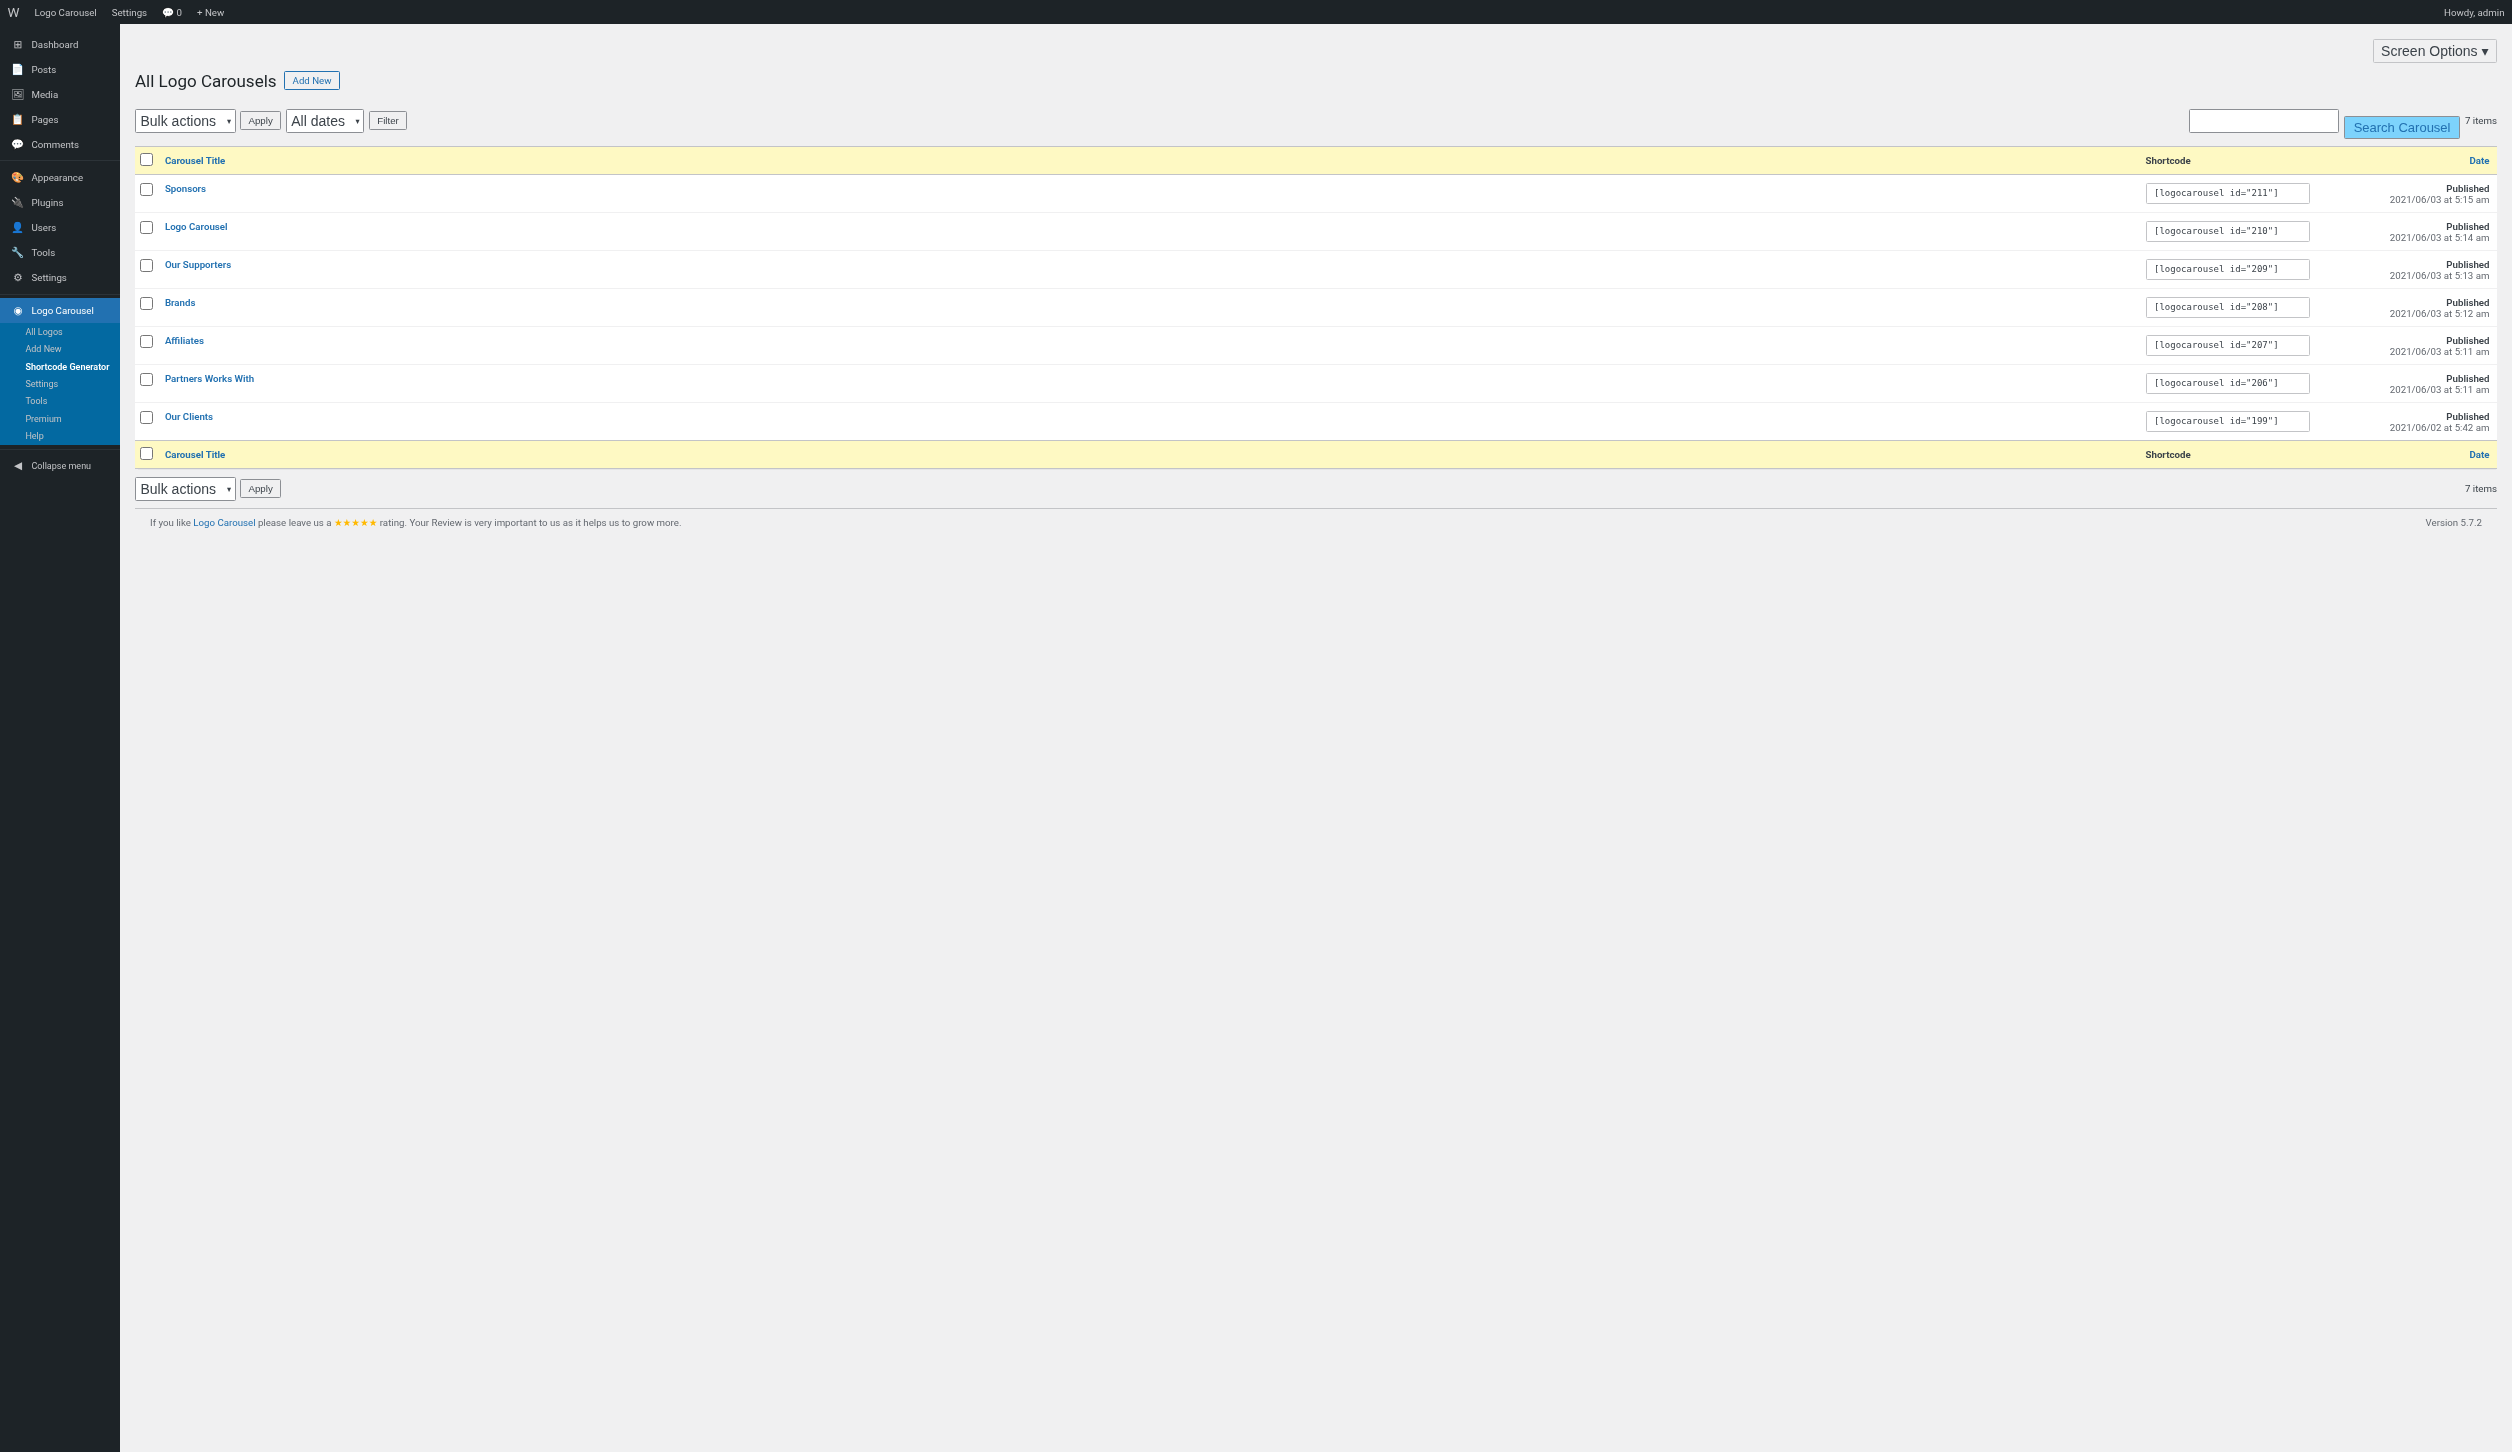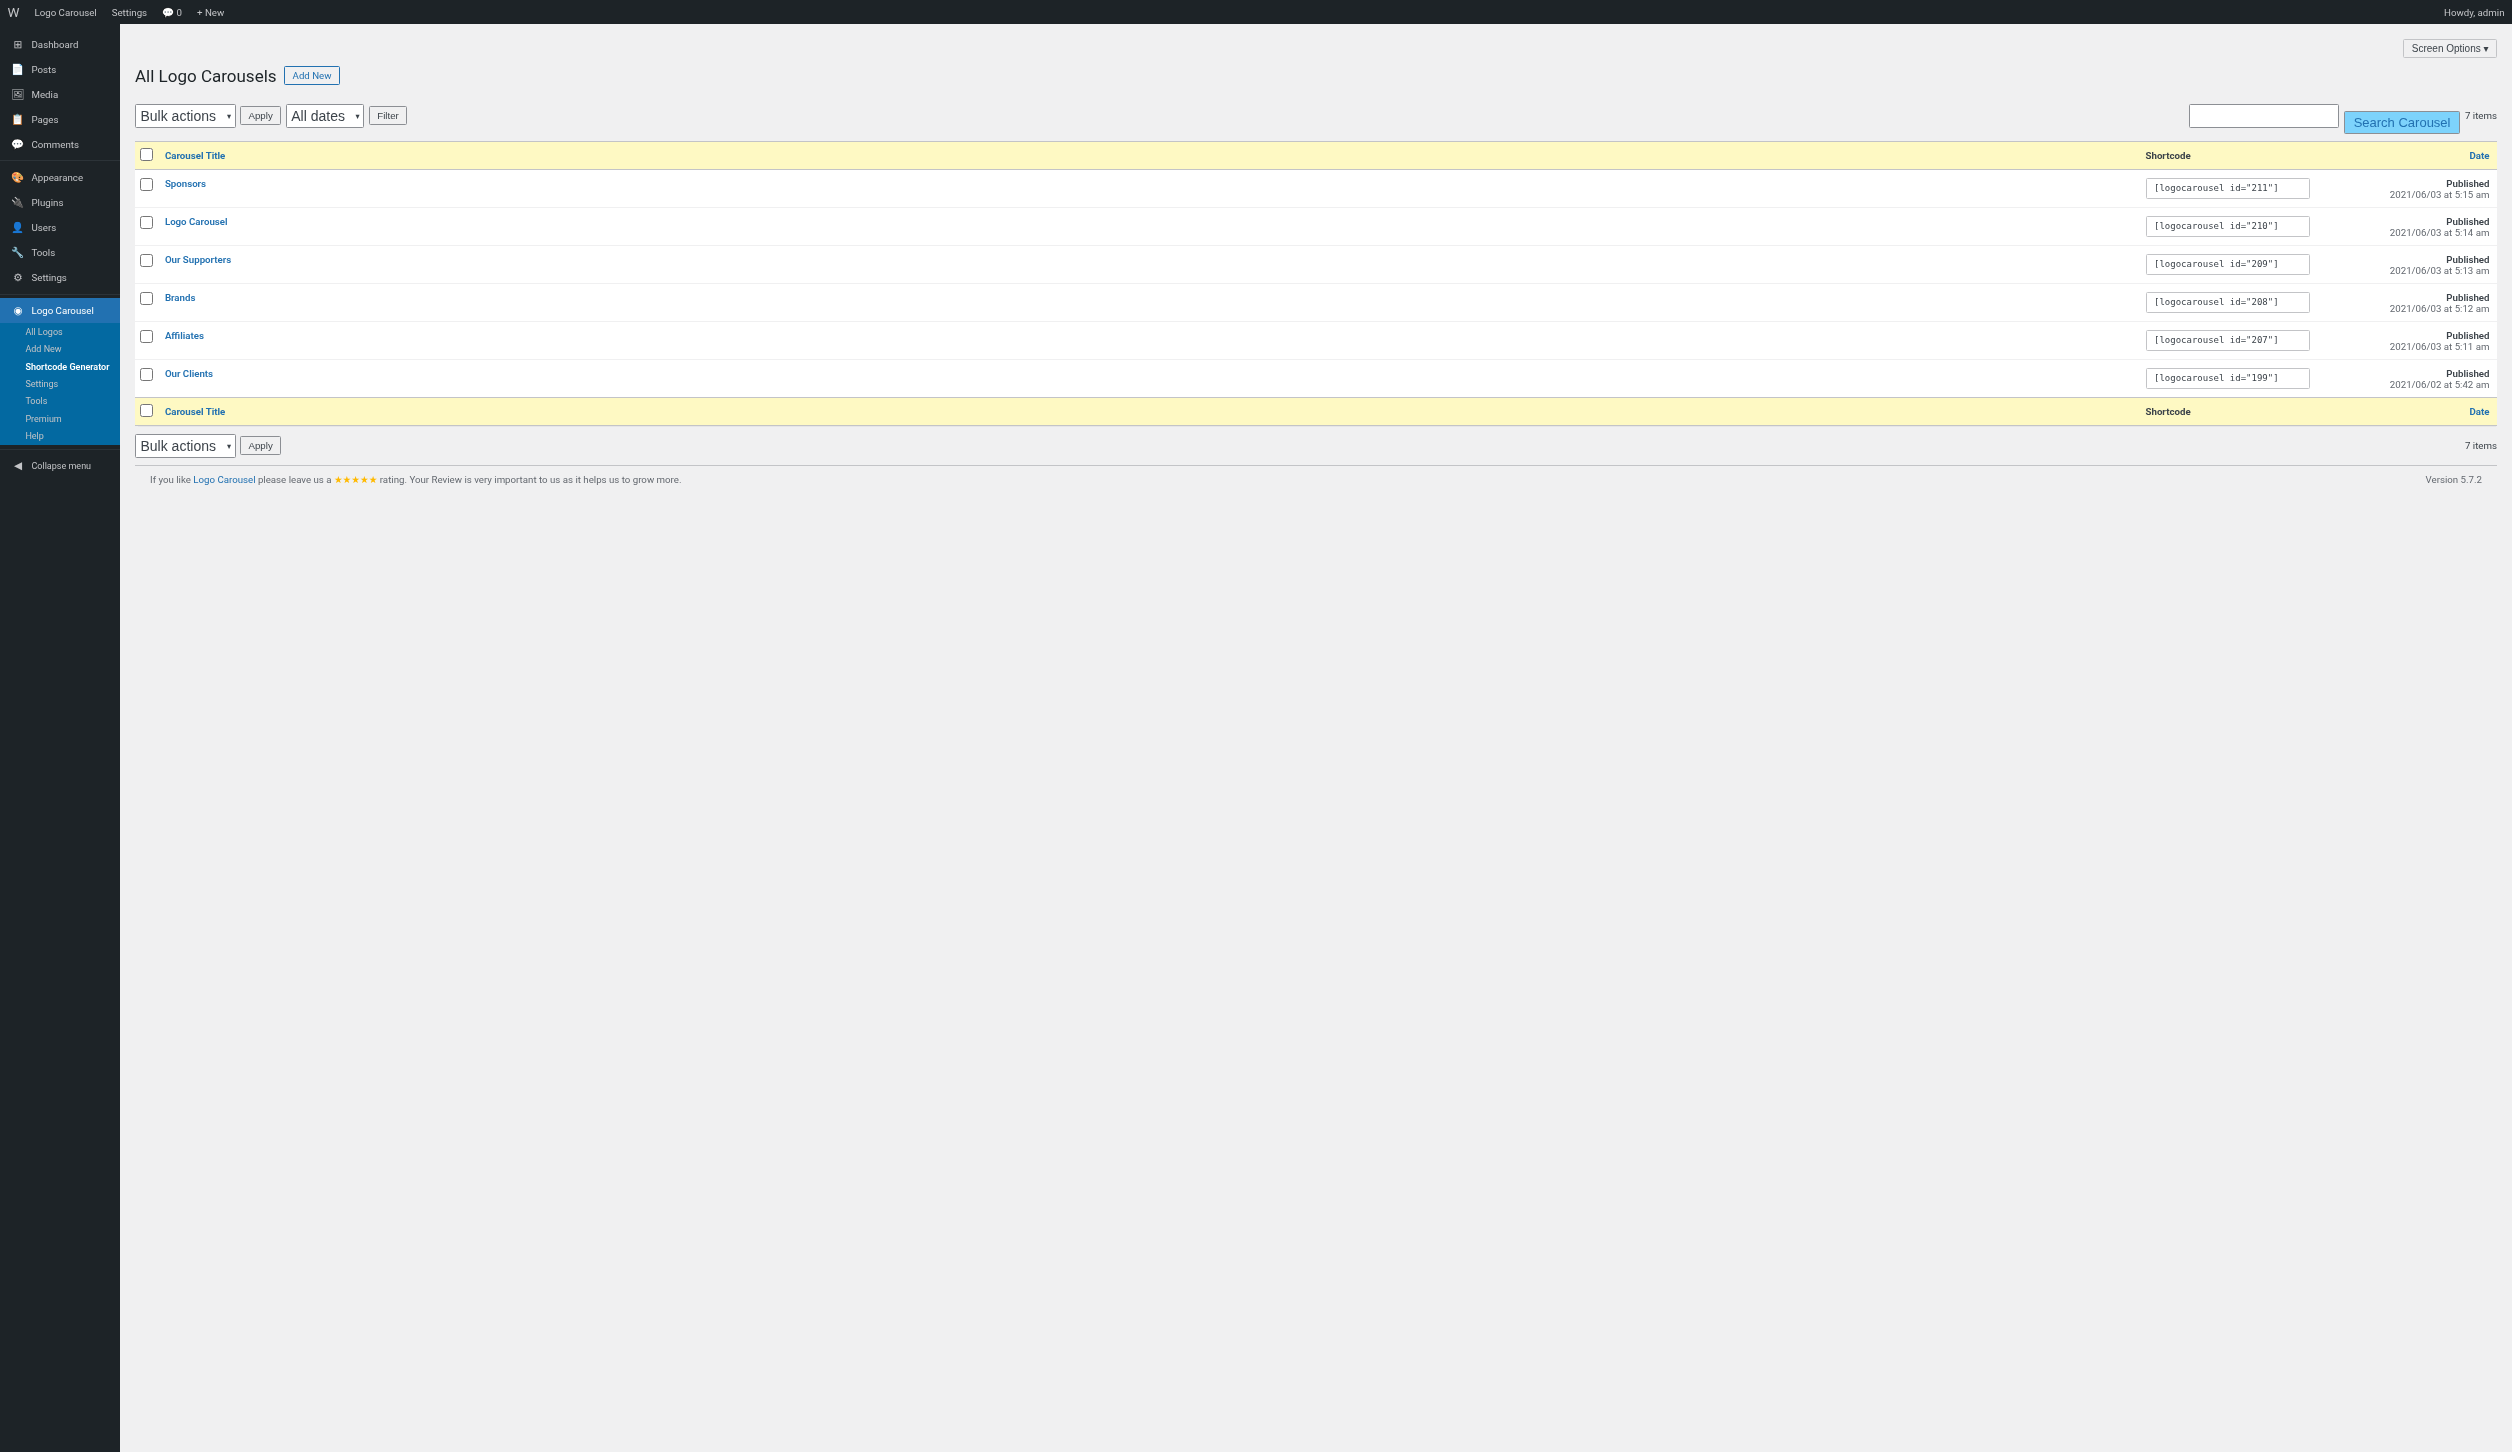--- a/index.html
+++ b/index.html
@@ -71,21 +71,21 @@
       display: flex;
       justify-content: flex-end;
       margin-bottom: 7.5px;
     }
     .screen-options-btn {
       background: #f0f0f1;
       border: 0.7px solid #c3c4c7;
       color: #3c434a;
       padding: 3px 7.5px;
       cursor: pointer;
-      font-size: 10px;
+      font-size: 14px;
       border-radius: 1.5px;
     }
 
     
     .page-title-area {
       display: flex;
       align-items: center;
       gap: 7.5px;
       margin-bottom: 12px;
     }
@@ -429,20 +429,35 @@
       <td class="date-col">
         <span class="date-status">Published</span><br>
         <span class="date-value">2021/06/03 at 5:11 am</span>
       </td>
     </tr>
           <tr>
       <td class="check-column">
         <input type="checkbox" style="">
       </td>
       <td class="post-title">
+        <a href="#">Partners Works With</a>
+      </td>
+      <td>
+        <span class="shortcode-box">[logocarousel id="206"]</span>
+      </td>
+      <td class="date-col">
+        <span class="date-status">Published</span><br>
+        <span class="date-value">2021/06/03 at 5:11 am</span>
+      </td>
+    </tr>
+          <tr>
+      <td class="check-column">
+        <input type="checkbox" style="">
+      </td>
+      <td class="post-title">
         <a href="#">Our Clients</a>
       </td>
       <td>
         <span class="shortcode-box">[logocarousel id="199"]</span>
       </td>
       <td class="date-col">
         <span class="date-status">Published</span><br>
         <span class="date-value">2021/06/02 at 5:42 am</span>
       </td>
     </tr>

